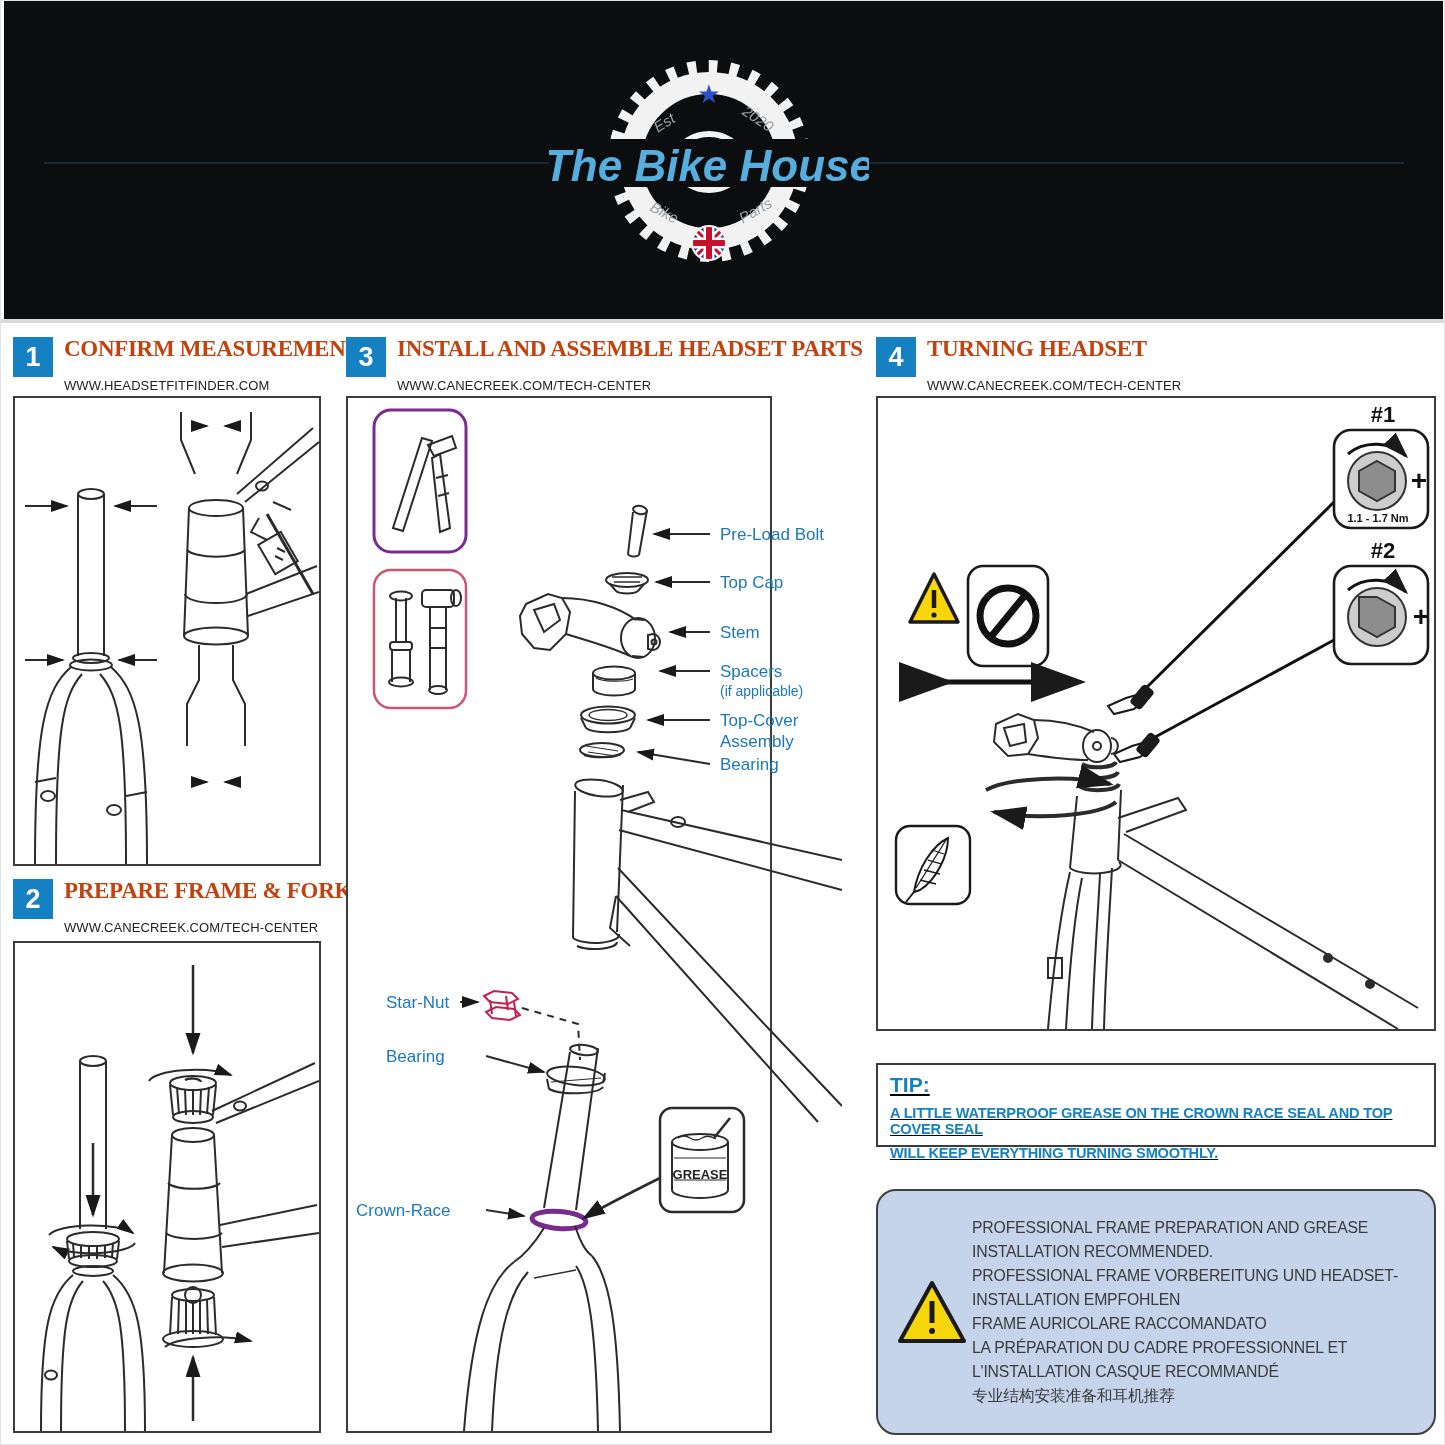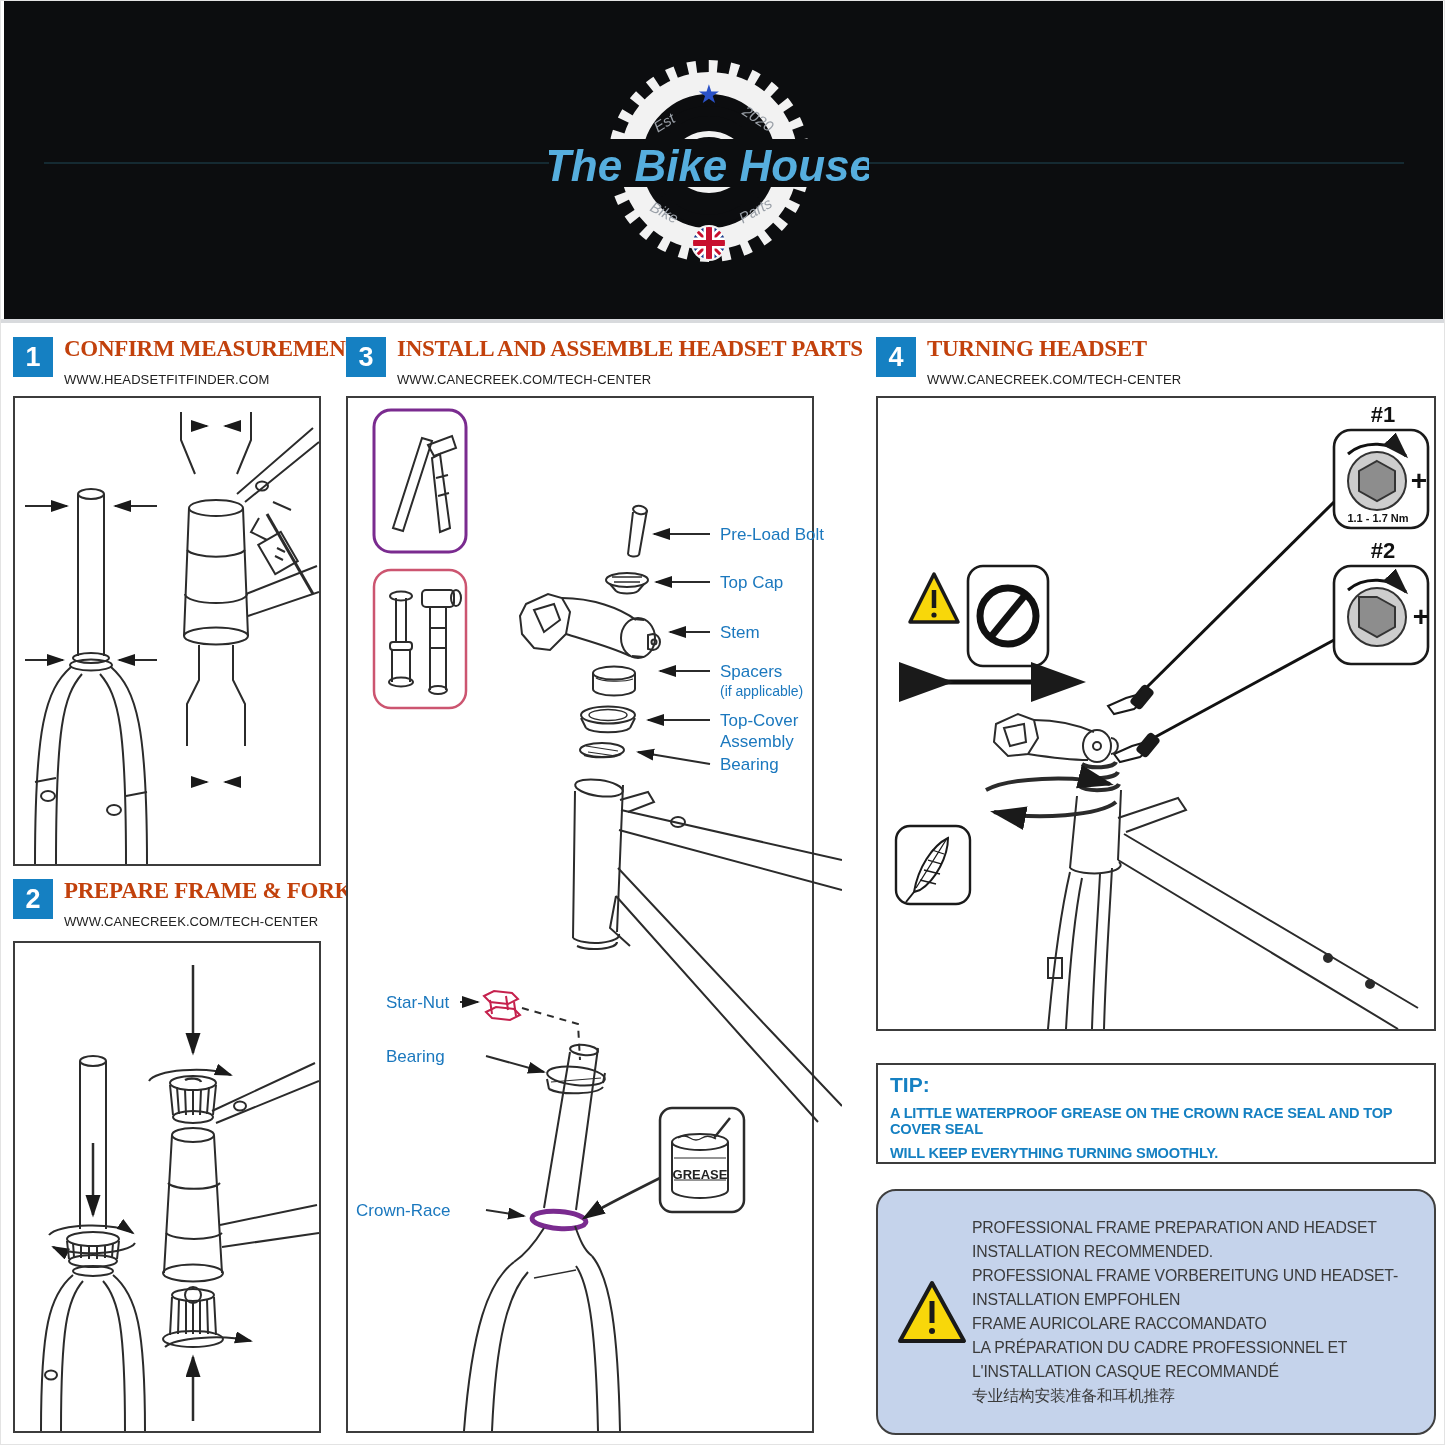--- a/index.html
+++ b/index.html
@@ -7,25 +7,25 @@
   
   #banner{position:absolute;left:3px;top:0;width:1439px;height:318px;background:#0c0d0f;}
   #banner-divider{position:absolute;left:0;top:318px;width:1445px;height:4px;background:#d8dadd;}
   .hline{position:absolute;top:161px;height:2px;background:#1d4350;opacity:.55;}
   #logo{position:absolute;left:545px;top:10px;width:320px;height:300px;}
   
   .step-header{position:absolute;display:flex;align-items:flex-start;}
   .step-num{width:40px;height:40px;background:#1580c2;color:#fff;font-weight:bold;font-size:27px;display:flex;align-items:center;justify-content:center;flex:0 0 40px;}
   .step-text{margin-left:11px;line-height:1;}
   .step-title{font-size:23px;font-weight:bold;color:#c2410c;letter-spacing:-0.3px;white-space:nowrap;font-family:Liberation Serif, serif;}
-  .step-url{font-size:13px;color:#222;margin-top:13px;letter-spacing:0.1px;}
+  .step-url{font-size:13px;color:#222;margin-top:19px;letter-spacing:0.1px;}
   
   .panel-box{position:absolute;background:#fff;border:2px solid #3c3c3c;box-sizing:border-box;}
   
-  #tip-box{position:absolute;left:875px;top:1062px;width:560px;height:101px;border:2px solid #3c3c3c;box-sizing:border-box;padding:8px 12px;}
+  #tip-box{position:absolute;left:875px;top:1062px;width:560px;height:84px;border:2px solid #3c3c3c;box-sizing:border-box;padding:8px 12px;text-decoration:underline;}
   #tip-heading{color:#1580c2;font-size:21px;font-weight:bold;}
   .tip-line{color:#1580c2;font-size:14.6px;font-weight:600;margin-top:8px;letter-spacing:-0.2px;}
   
   #notice-box{position:absolute;left:875px;top:1188px;width:560px;height:246px;background:#c5d3eb;border:2.5px solid #3f3f3f;border-radius:20px;box-sizing:border-box;display:flex;align-items:center;padding:10px 12px 10px 14px;}
   #notice-tri{flex:0 0 80px;display:flex;align-items:center;justify-content:center;}
   #notice-text{flex:1;}
   .notice-line{font-size:15.8px;color:#3b3b3b;line-height:1.52;letter-spacing:-0.2px;}
   svg text{font-family:"Liberation Sans",sans-serif;}
   .lbl{fill:#1b78be;font-size:17px;}
   .lbl-sm{fill:#1b78be;font-size:14px;}
@@ -210,21 +210,21 @@
           <circle cx="178" cy="352" r="8"></circle>
           <path d="M157 354 L155 392 M199 354 L201 392 M164 356 l-1 35 M171 357 l0 34 M178 358 l0 33 M185 357 l0 34 M192 356 l1 35"></path>
           <ellipse cx="178" cy="396" rx="30" ry="8"></ellipse>
           <path d="M236 400 A52 13 0 0 1 150 406" marker-end="url(#a2)" transform="rotate(180 193 402)"></path>
           <path d="M178 478 V414" marker-end="url(#a2)" stroke-width="2.5"></path>
         </g>
       </g>
     </svg>
   </div>
 
-  <div class="panel-box" style="left:345px;top:395px;width:468px;height:1037px;">
+  <div class="panel-box" style="left:345px;top:395px;width:426px;height:1037px;">
     <svg width="494" height="1033" viewBox="0 0 494 1033">
       <defs>
         <marker id="a3" markerWidth="10" markerHeight="10" refX="8" refY="3" orient="auto">
             <path d="M0 0 L9 3 L0 6 z" fill="#1a1a1a"></path>
           </marker>
       </defs>
 
       <g fill="none">
         <rect x="26" y="12" width="92" height="142" rx="17" stroke="#7a2b8f" stroke-width="3"></rect>
         <g stroke="#2b2b2b" stroke-width="2">
@@ -458,21 +458,21 @@
 
   <div id="notice-box">
     <div id="notice-tri">
       <svg width="72" height="66" viewBox="0 0 72 66">
         <path d="M36 4 L68 62 H4 Z" fill="#f8d70a" stroke="#1a1a1a" stroke-width="4" stroke-linejoin="round"></path>
         <path d="M36 22 V44" stroke="#1a1a1a" stroke-width="5"></path>
         <circle cx="36" cy="52" r="3" fill="#1a1a1a"></circle>
       </svg>
     </div>
     <div id="notice-text">
-      <div class="notice-line">PROFESSIONAL FRAME PREPARATION AND HEADSET</div>
+      <div class="notice-line">PROFESSIONAL FRAME PREPARATION AND GREASE</div>
       <div class="notice-line">INSTALLATION RECOMMENDED.</div>
       <div class="notice-line">PROFESSIONAL FRAME VORBEREITUNG UND HEADSET-</div>
       <div class="notice-line">INSTALLATION EMPFOHLEN</div>
       <div class="notice-line">FRAME AURICOLARE RACCOMANDATO</div>
       <div class="notice-line">LA PRÉPARATION DU CADRE PROFESSIONNEL ET</div>
       <div class="notice-line">L'INSTALLATION CASQUE RECOMMANDÉ</div>
       <div class="notice-line">专业结构安装准备和耳机推荐</div>
     </div>
   </div>
 

